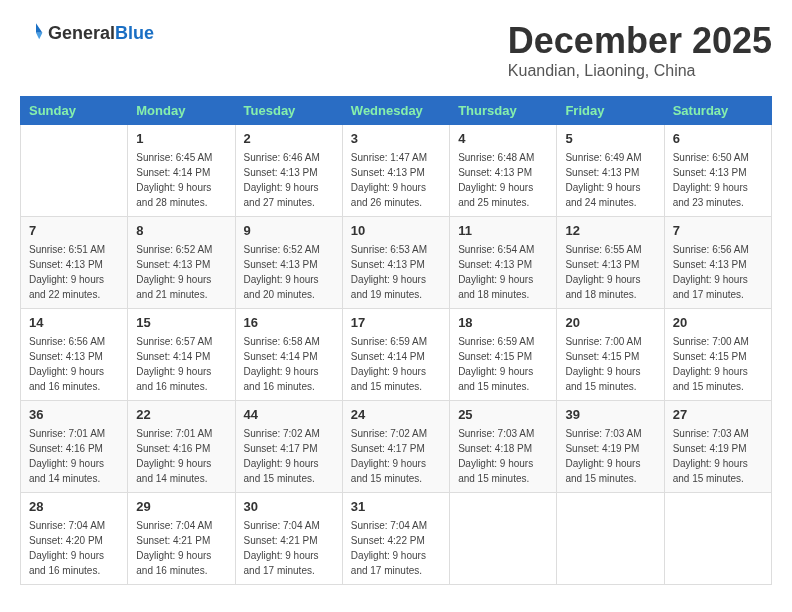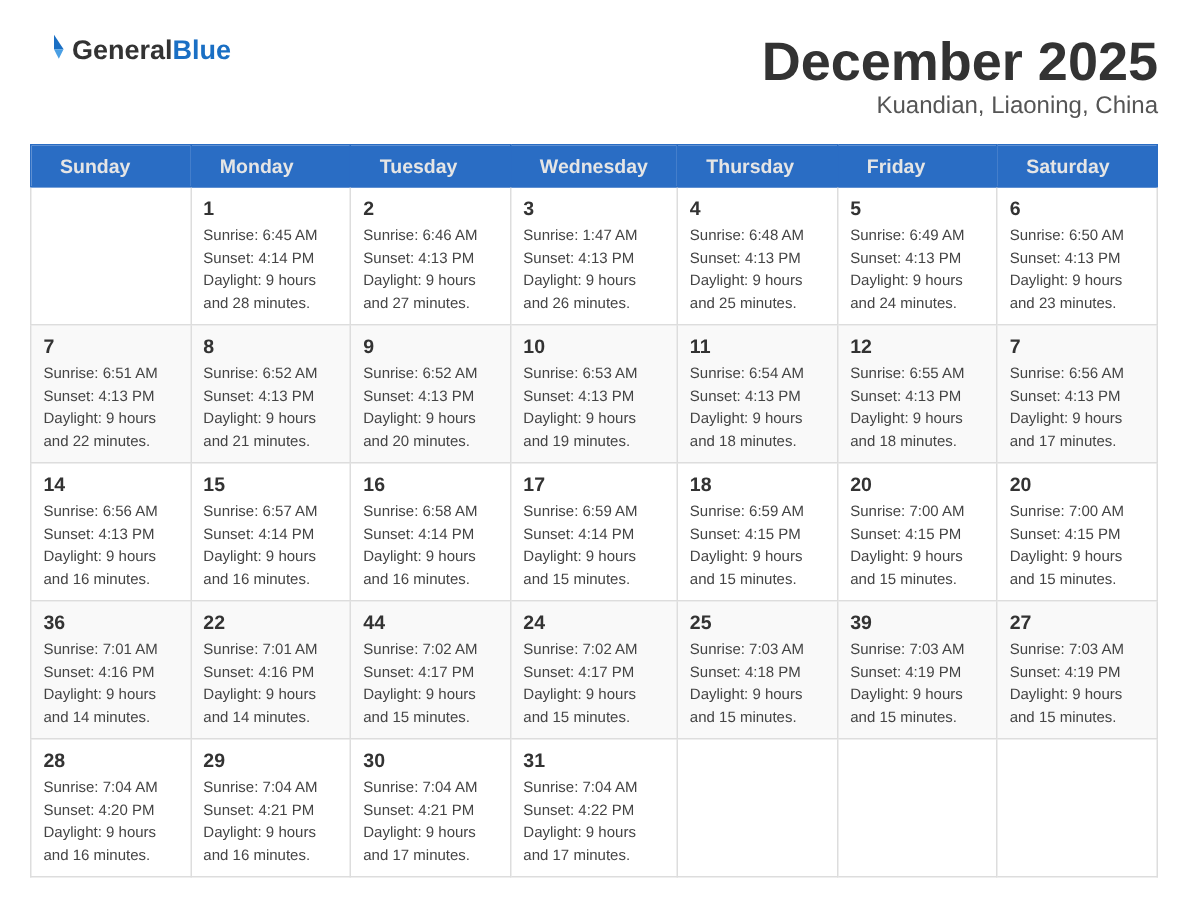--- a/index.html
+++ b/index.html
@@ -29,42 +29,42 @@
     .logo-text-blue {
       font-size: 18px;
       font-weight: bold;
       color: #1a6fc4;
     }
     .logo-icon {
       width: 24px;
       height: 24px;
     }
     .title-area {
-      text-align: right;
+      text-align: left;
     }
     .month-title {
       font-size: 36px;
       font-weight: bold;
       color: #333;
     }
     .location-title {
       font-size: 16px;
       color: #555;
     }
     table {
       width: 100%;
       border-collapse: collapse;
       border: 1px solid #ccc;
     }
     thead tr th {
       background-color: #2a6dc4;
-      color: #e5e5e5;
+      color: #86efac;
       font-size: 13px;
       font-weight: bold;
-      padding: 6px 19px;
+      padding: 6px 8px;
       text-align: left;
       border: 1px solid #2a6dc4;
     }
     tbody tr {
       border: 1px solid #ccc;
     }
     tbody tr td {
       vertical-align: top;
       padding: 6px 8px;
       font-size: 10.5px;

